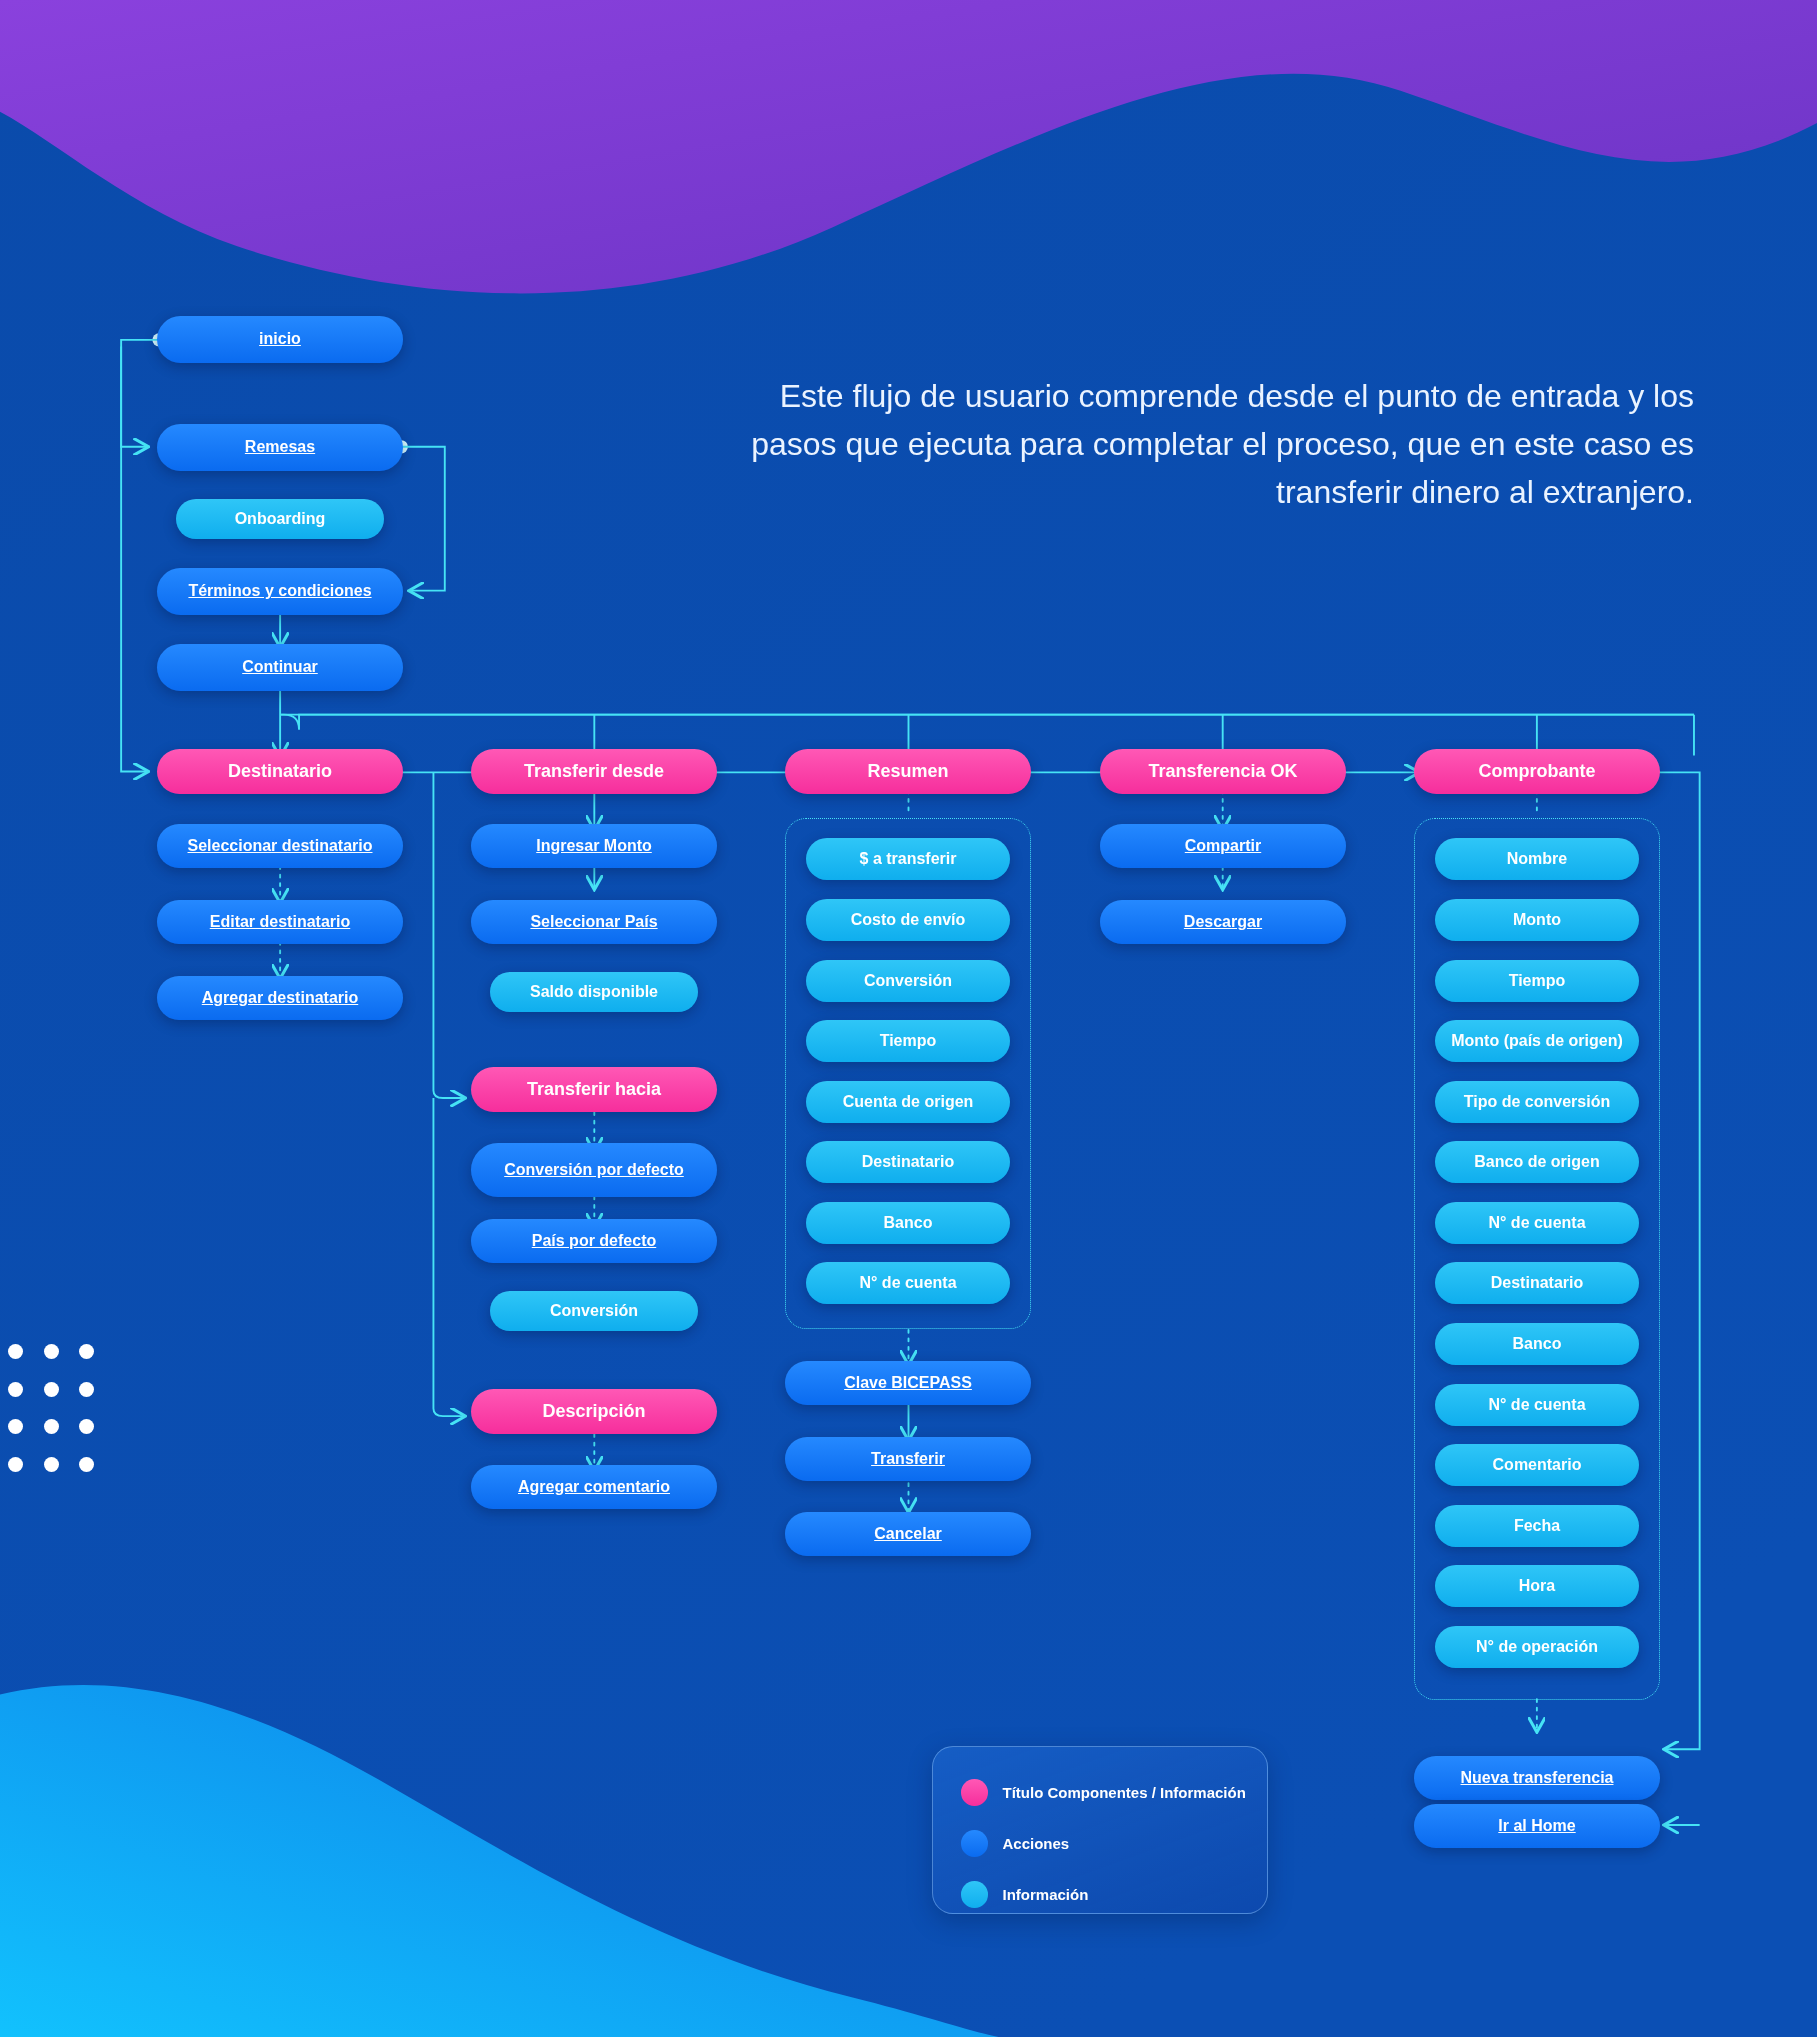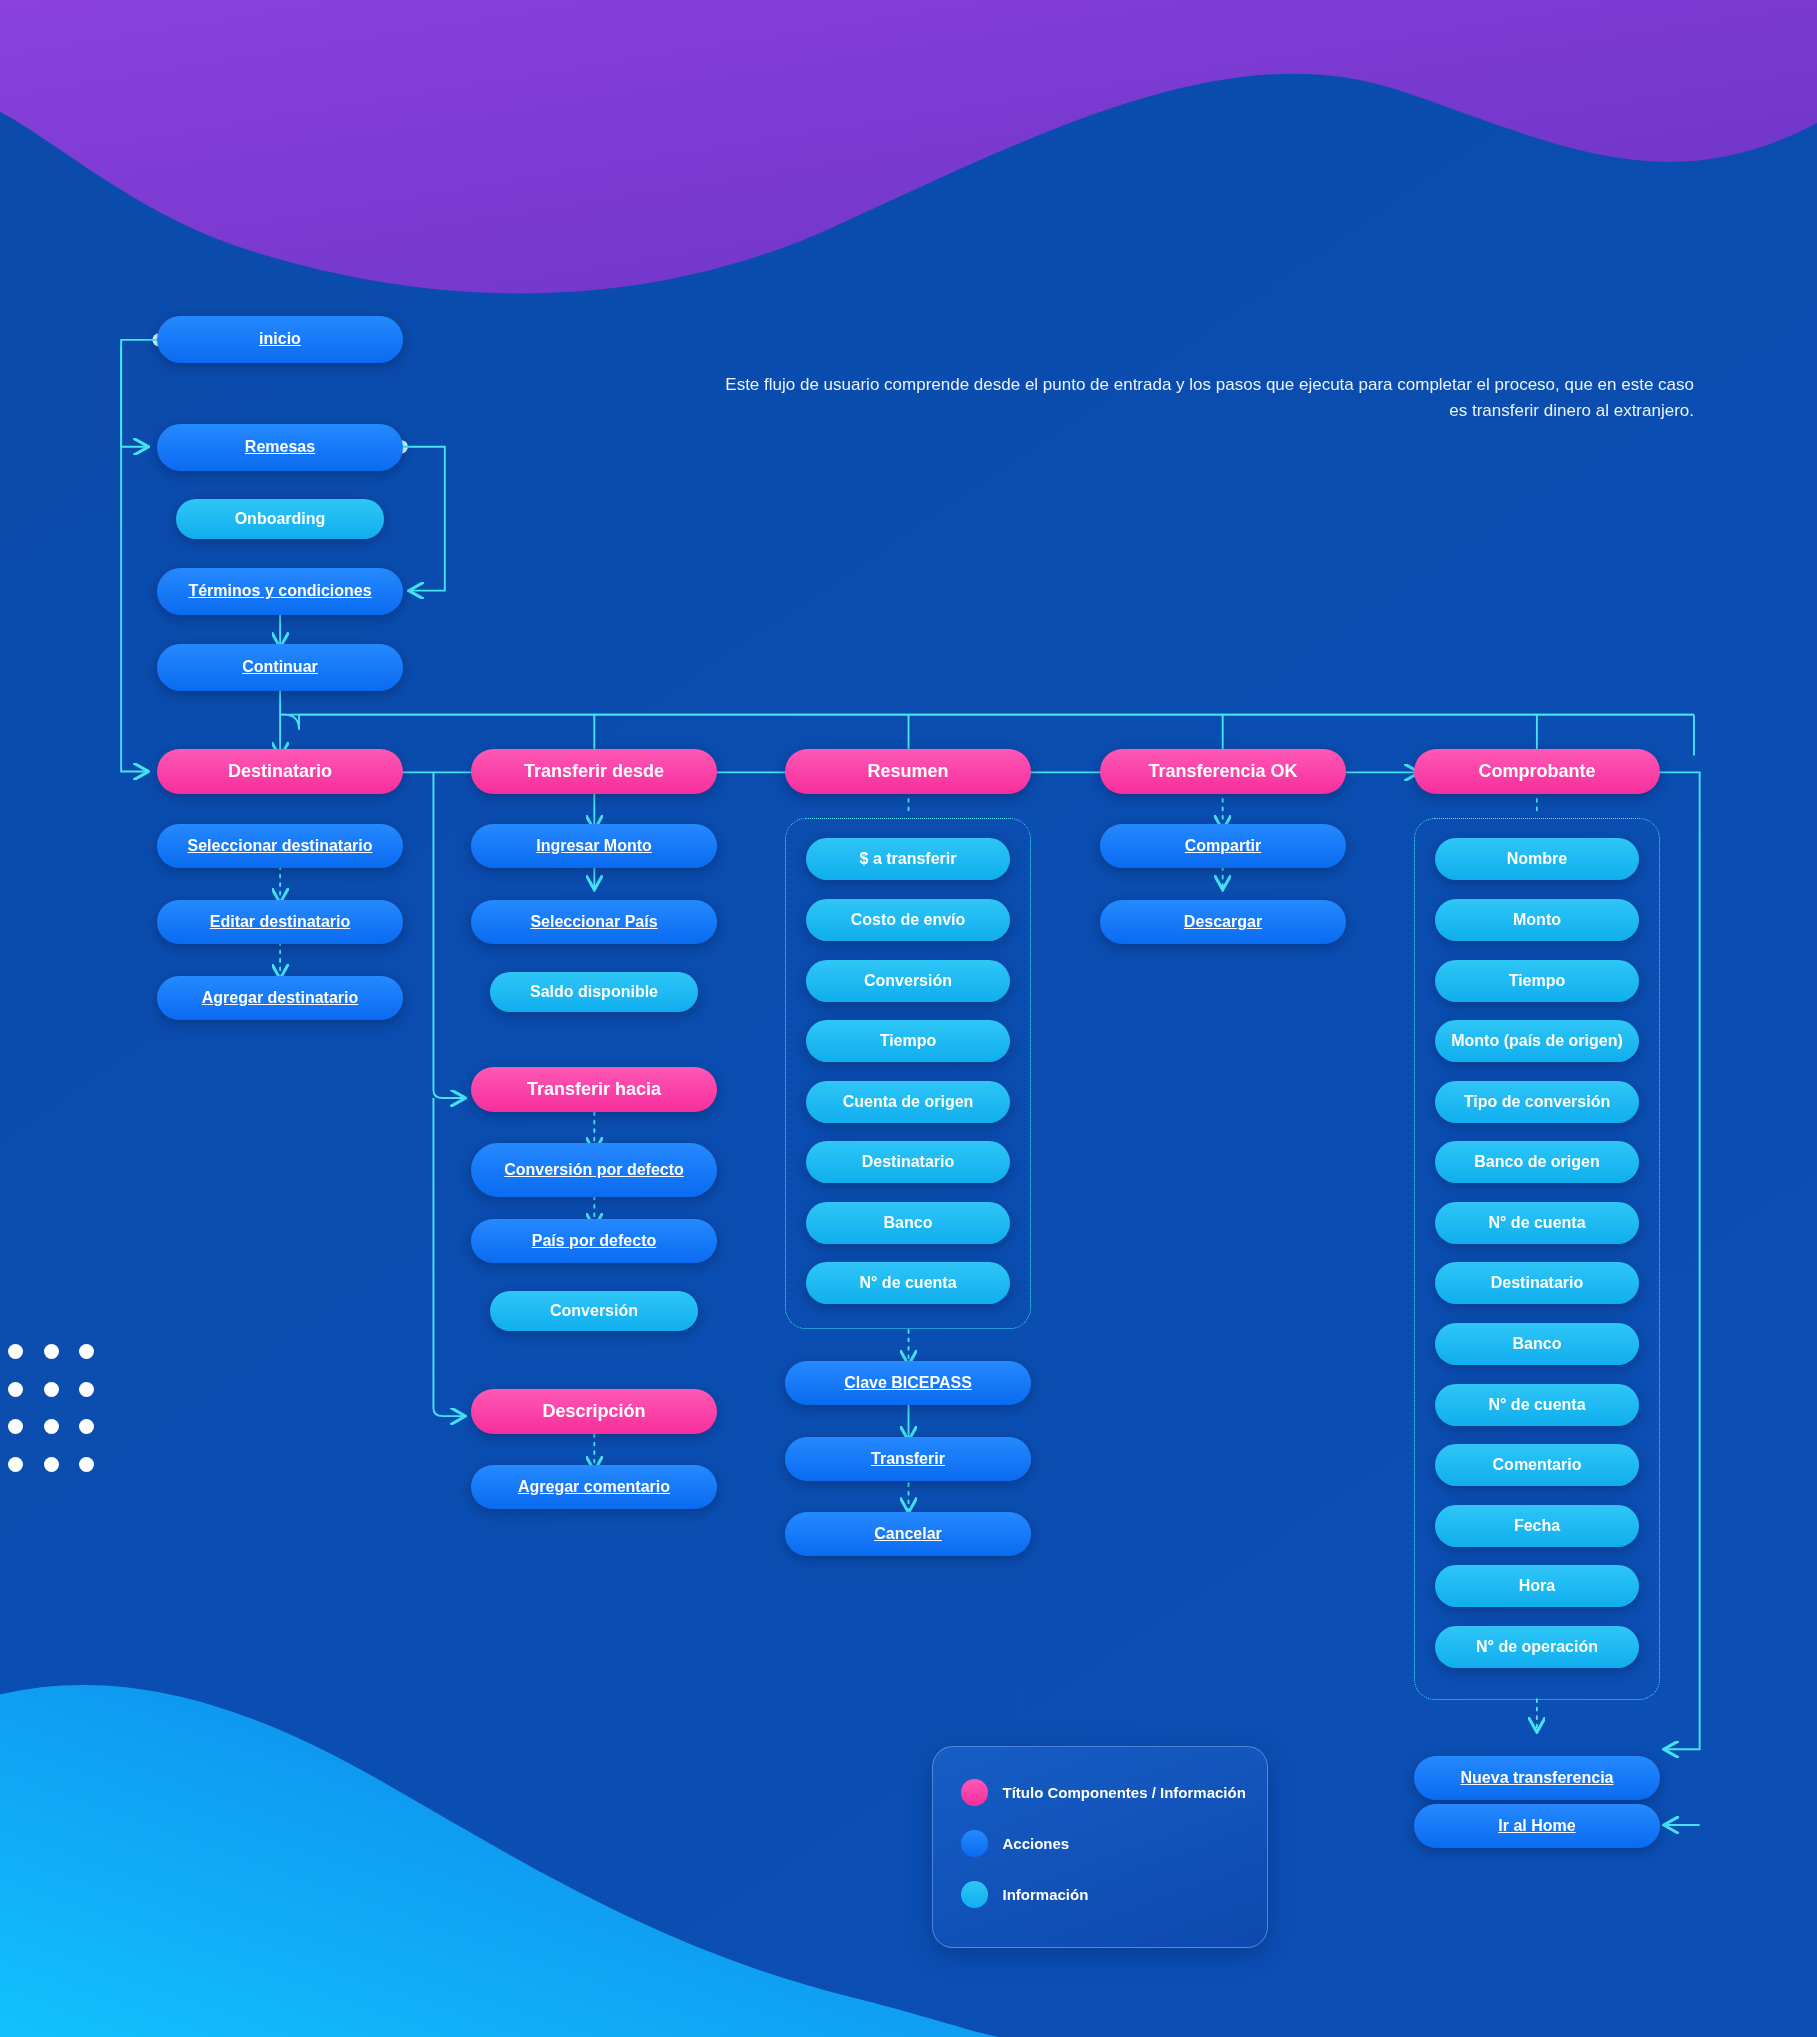--- a/index.html
+++ b/index.html
@@ -20,21 +20,21 @@
     position:absolute; width:15px; height:15px; border-radius:50%;
     background:#FFFFFF; display:block;
   }
 
   
   .title-wrap { position:absolute; left:719px; top:336px; width:975px; text-align:right; }
   .title { font-size:51px; font-weight:bold; letter-spacing:-0.5px; line-height:1; }
   .title .user { color:#FFFFFF; }
   .title .flow { color:#3ED5F0; }
   .intro {
-    margin-top:36px; font-size:17px; line-height:1.5; color:#EAF3FF;
+    margin-top:36px; font-size:32px; line-height:1.5; color:#EAF3FF;
     text-align:right; font-weight:400;
   }
 
   
   .node {
     position:absolute; border-radius:945px; display:flex;
     align-items:center; justify-content:center; text-align:center;
     color:#FFFFFF; line-height:1.15; padding:0 13.2px;
     box-shadow:0 3.8px 13.2px rgba(0,18,60,.33);
   }
@@ -51,21 +51,21 @@
     font-size:16px; font-weight:600;
   }
 
   
   .group-frame {
     position:absolute; border:1.9px dotted #46E3F5; border-radius:21px;
   }
 
   
   .legend {
-    position:absolute; left:932px; top:1746px; width:336px; height:202px;
+    position:absolute; left:932px; top:1746px; width:336px; height:168px;
     border-radius:21px; border:0.9px solid rgba(150,205,255,.45);
     background:linear-gradient(160deg, rgba(24,96,200,.85), rgba(14,72,172,.75));
     box-shadow:0 7.6px 24.6px rgba(0,20,60,.28);
     padding:32px 0 0 28px;
   }
   .legend-row { display:flex; align-items:center; margin-bottom:24.6px; }
   .legend-dot { width:26.5px; height:26.5px; border-radius:50%; flex:0 0 auto; margin-right:15px; }
   .legend-dot.pink { background:linear-gradient(180deg,#FF58B5,#F62E9C); }
   .legend-dot.blue { background:linear-gradient(180deg,#2589FF,#0A6BF0); }
   .legend-dot.cyan { background:linear-gradient(180deg,#2FC6F7,#0FAEEE); }

